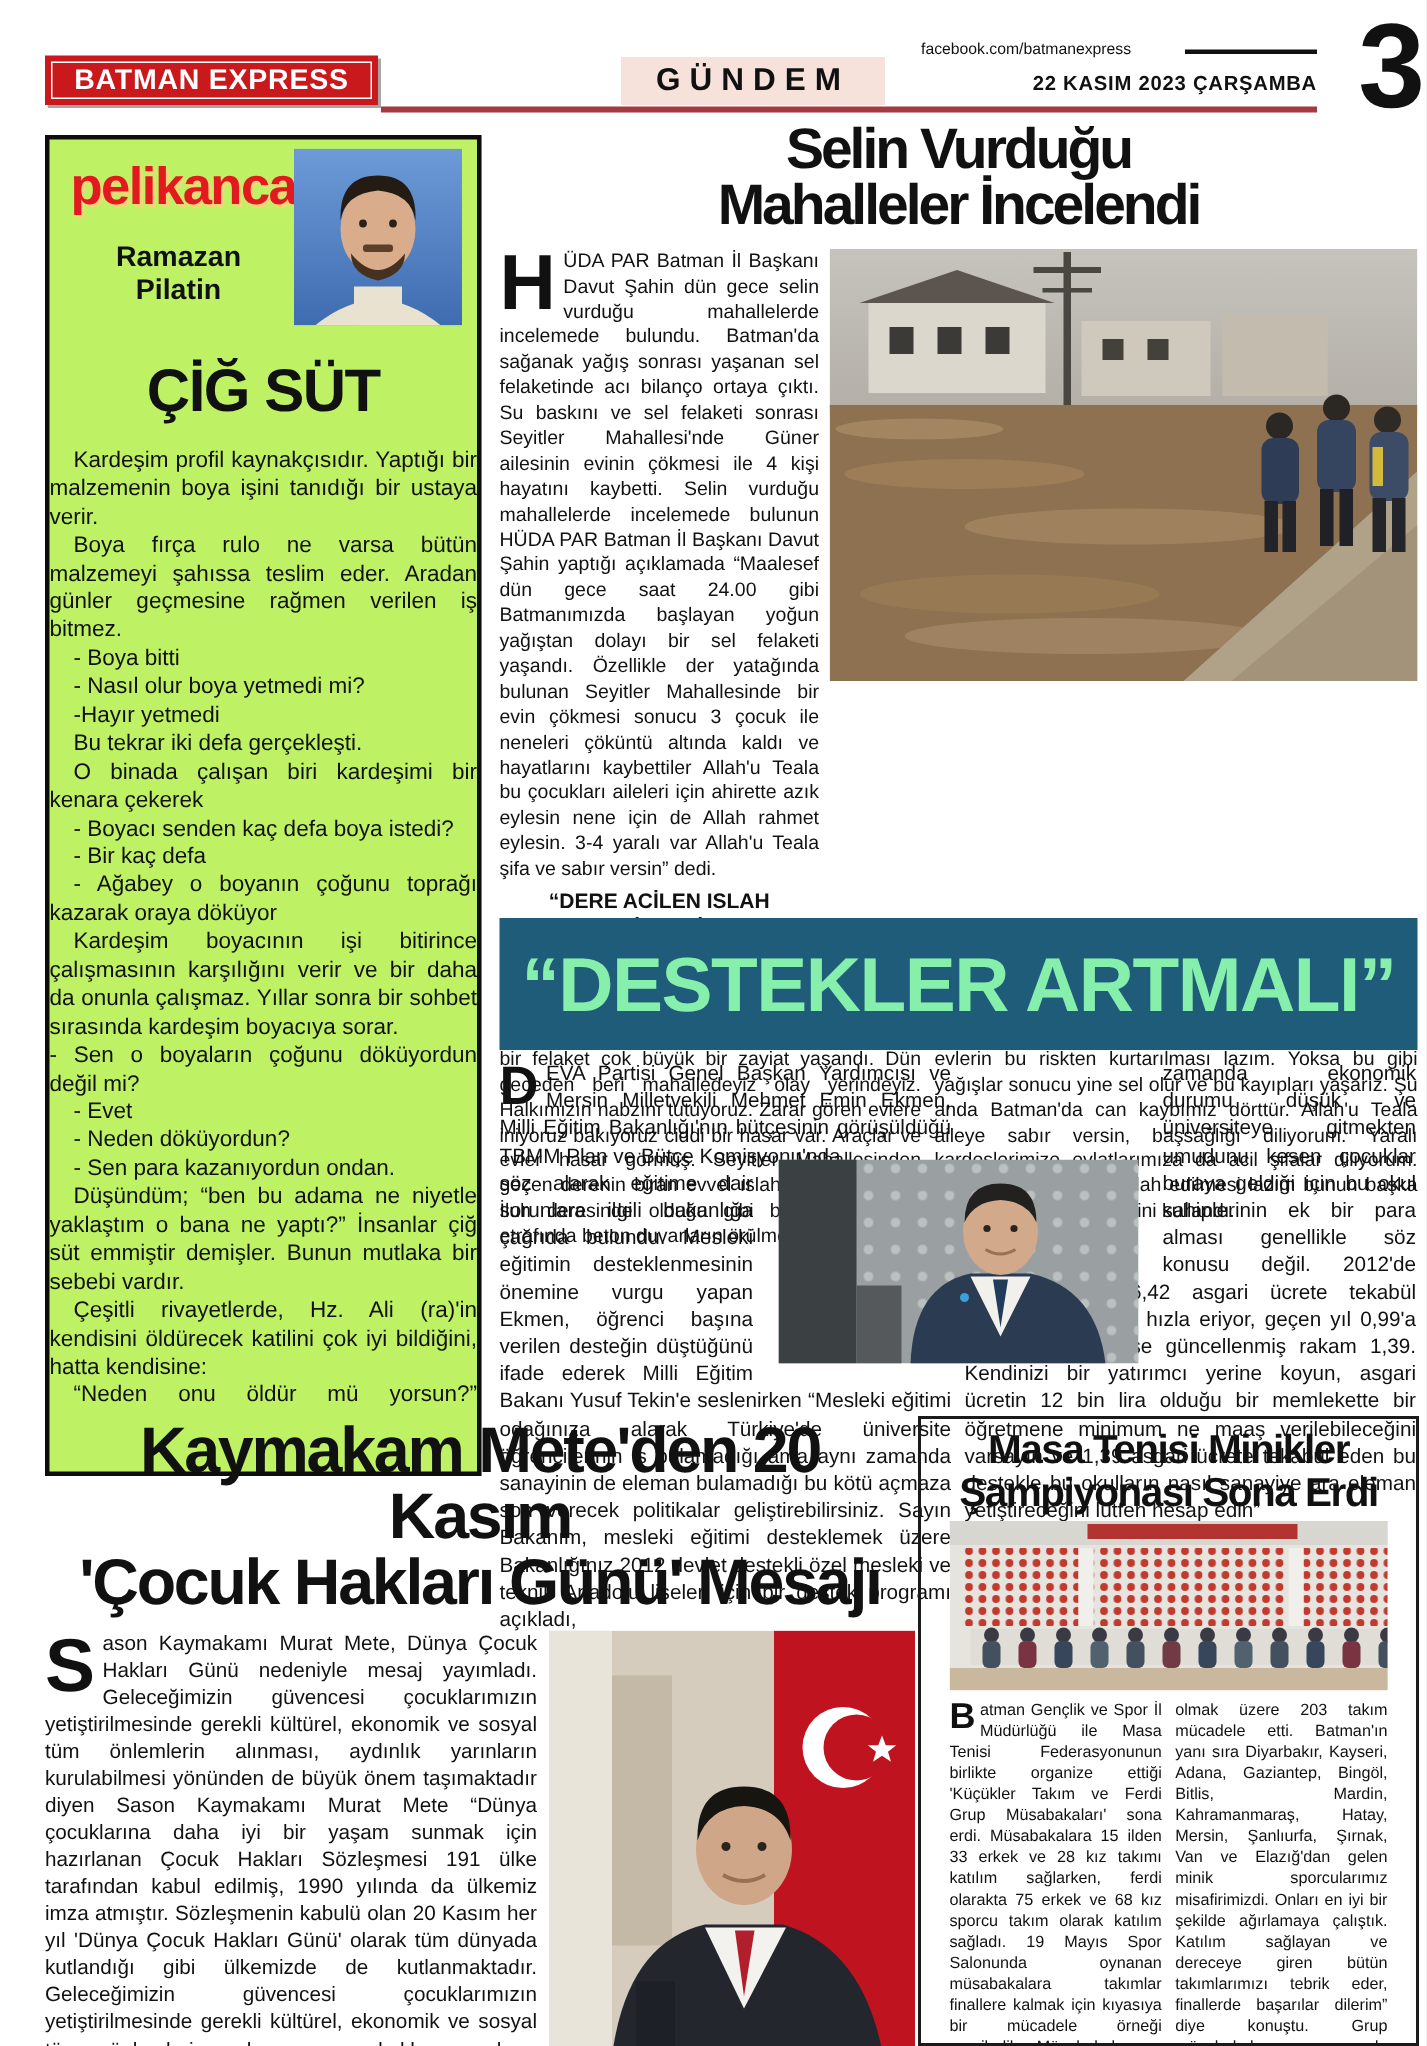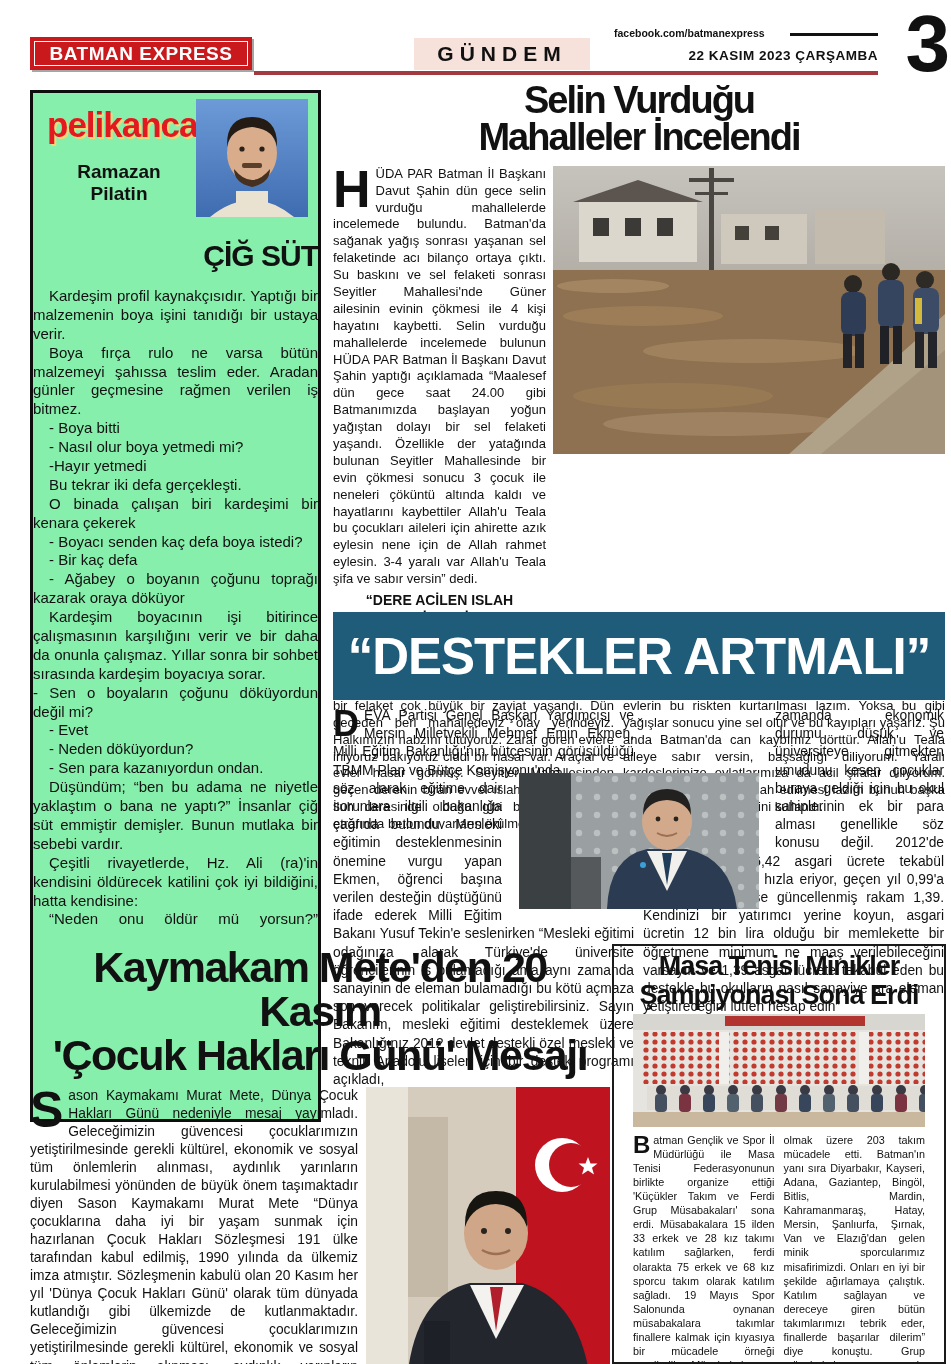--- a/index.html
+++ b/index.html
@@ -8,58 +8,58 @@
   .page { position:relative; width:951px; height:1364px; background:#fff; margin:0 auto; overflow:hidden; }
 
   
   .logo-box { position:absolute; left:30px; top:37px; width:222px; height:33px;
     background:#c9191d; padding:4px; box-shadow:2px 2px 0 rgba(0,0,0,.35); }
   .logo-inner { border:1.5px solid #fff; height:100%; display:flex; align-items:center; justify-content:center;
     color:#fff; font-weight:bold; font-size:19px; letter-spacing:.5px; white-space:nowrap; }
   .header-rule { position:absolute; left:254px; top:71px; width:624px; height:3.5px; background:#a23a40; }
   .section-box { position:absolute; left:414px; top:38px; width:176px; height:32px; background:#f6e2da;
     display:flex; align-items:center; justify-content:center; font-weight:bold; font-size:21px; letter-spacing:6px; }
-  .fb-text { position:absolute; left:614px; top:27px; width:180px; font-size:10.5px; font-weight:bold; }
+  .fb-text { position:absolute; left:614px; top:27px; width:180px; font-size:10.5px; font-weight:normal; }
   .fb-rule { position:absolute; left:790px; top:33px; width:88px; height:2.5px; background:#111; }
   .date-text { position:absolute; left:612px; top:48px; width:266px; text-align:right;
     font-size:13.5px; font-weight:bold; letter-spacing:.5px; }
   .page-num { position:absolute; left:884px; top:6px; width:64px; font-size:80px; font-weight:bold;
     line-height:76px; text-align:right; letter-spacing:-2px; }
 
   
-  .pelican-box { position:absolute; left:30px; top:90px; width:291px; height:1032px;
-    border:3.5px solid #0d0d0d; background:#86efac; overflow:hidden; }
+  .pelican-box { position:absolute; left:30px; top:90px; width:291px; height:894px;
+    border:3.5px solid #0d0d0d; background:#bef264; overflow:hidden; }
   .pelican-head { position:relative; height:130px; }
   .pelican-brand { position:absolute; left:14px; top:12px; font-size:35px; font-weight:bold; letter-spacing:-1px;
     color:#e2191f; text-shadow:2px 2px 0 #f4d678; }
   .pelican-author { position:absolute; left:6px; top:68px; width:160px; text-align:center;
     font-size:19px; font-weight:bold; line-height:1.15; }
   .pelican-photo { position:absolute; right:10px; top:6px; width:112px; height:118px; overflow:hidden; }
-  .pelican-title { text-align:right; font-size:30px; font-weight:bold; letter-spacing:-1px; margin:16px 0 14px 0; }
+  .pelican-title { text-align:center; font-size:40px; font-weight:bold; letter-spacing:-1px; margin:16px 0 14px 0; }
   .pelican-body { padding:0 0; font-size:15px; line-height:1.26; text-align:justify; height:640px; overflow:hidden; }
   .pelican-body p { text-indent:16px; }
   .pelican-body p.noindent { text-indent:0; }
 
   
   .flood { position:absolute; left:333px; top:82px; width:612px; }
   .headline { font-weight:bold; text-align:center; letter-spacing:-2px; white-space:pre-line; }
   .flood .headline { font-size:38px; line-height:.97; margin-bottom:10px; }
   .flood-row { display:flex; gap:7px; }
   .flood-col1 { width:213px; font-size:13px; line-height:1.3; text-align:justify; }
   .flood-photo { width:392px; height:288px; flex:none; overflow:hidden; }
   .dropcap { float:left; font-weight:bold; font-size:52px; line-height:42px; padding:2px 5px 0 0; }
   .subhead { font-weight:bold; font-size:14px; text-align:center; margin-top:3px; }
   .flood-bottom { display:flex; gap:9px; margin-top:3px; }
   .flood-b1 { width:281px; font-size:13px; line-height:1.3; text-align:justify; }
   .flood-b2 { width:322px; font-size:13px; line-height:1.3; text-align:justify; }
 
   
   .support { position:absolute; left:333px; top:612px; width:612px; }
   .support-banner { background:#1e5c79; height:88px; display:flex; align-items:center; justify-content:center; }
-  .support-banner .headline { color:#ffffff; font-size:51px; letter-spacing:-1px; line-height:1; }
+  .support-banner .headline { color:#86efac; font-size:51px; letter-spacing:-1px; line-height:1; }
   .support-body { position:relative; display:flex; gap:9px; margin-top:7px; }
   .support-col { width:301px; font-size:13.8px; line-height:1.32; text-align:justify; }
   .support .dropcap { font-size:36px; line-height:30px; }
   .spacer-r { float:right; width:125px; height:138px; margin:0 0 3px 7px; }
   .spacer-l { float:left; width:125px; height:138px; margin:0 7px 3px 0; }
   .support-photo { position:absolute; left:50%; transform:translateX(-50%); top:66px;
     width:240px; height:136px; overflow:hidden; }
 
   
   .mete { position:absolute; left:30px; top:946px; width:580px; height:418px; overflow:hidden; }

